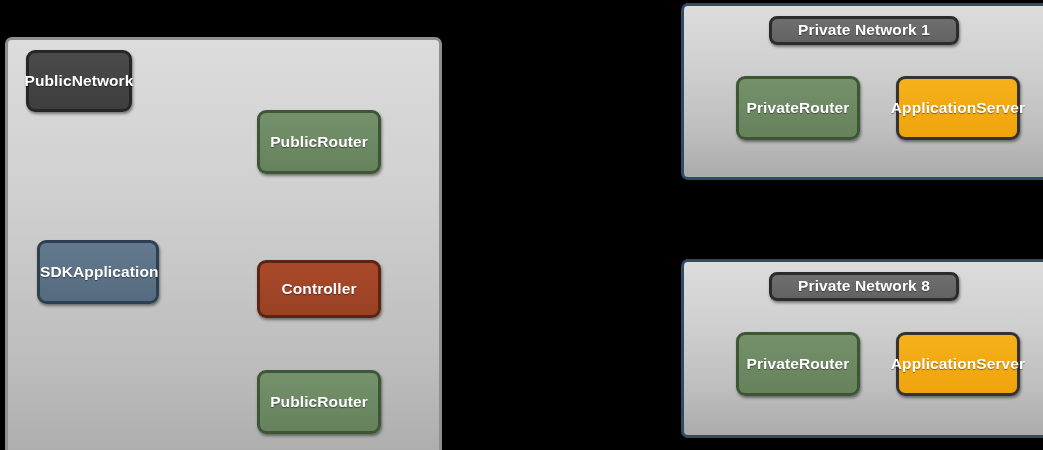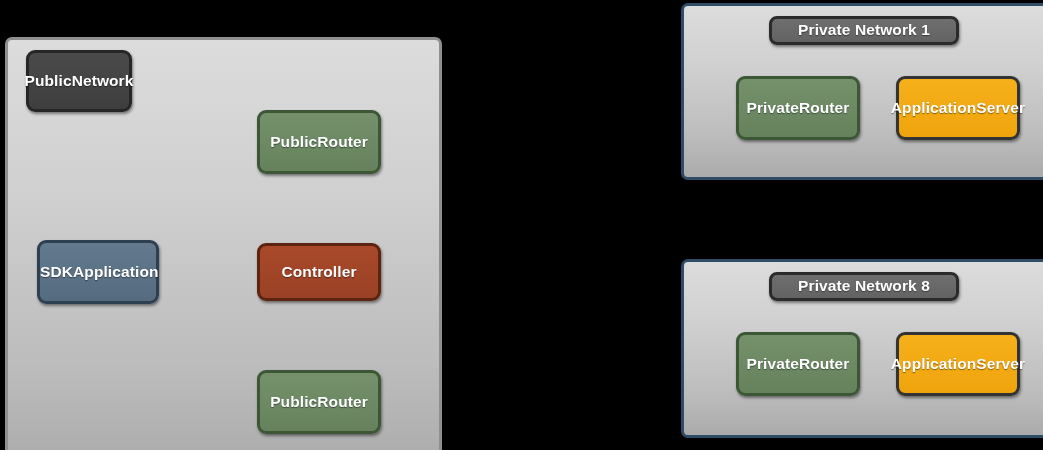--- a/index.html
+++ b/index.html
@@ -98,21 +98,21 @@
     background: linear-gradient(to bottom, #6e6e6e 0%, #636363 100%);
     border: 3px solid #2b2b2b;
     border-radius: 8px;
     font-size: 15.5px;
   }
 
   
   #node-public-internet { left: 18px;  top: 10px;  width: 106px; height: 62px; }
   #node-public-router-1 { left: 249px; top: 70px;  width: 124px; height: 64px; }
   #node-sdk-application { left: 29px;  top: 200px; width: 122px; height: 64px; justify-content: space-between; }
-  #node-controller      { left: 249px; top: 203px; width: 124px; height: 58px; }
+  #node-controller      { left: 249px; top: 220px; width: 124px; height: 58px; }
   #node-public-router-2 { left: 249px; top: 330px; width: 124px; height: 64px; }
 
   .pn-title  { left: 85px;  top: 10px;  width: 190px; height: 29px; }
   .pn-router { left: 18px;  top: 70px;  width: 124px; height: 64px; margin-left: 34px; }
   .pn-server { left: 212px; top: 70px;  width: 124px; height: 64px; }
 </style>
 </head>
 <body>
 
 <div id="canvas">

